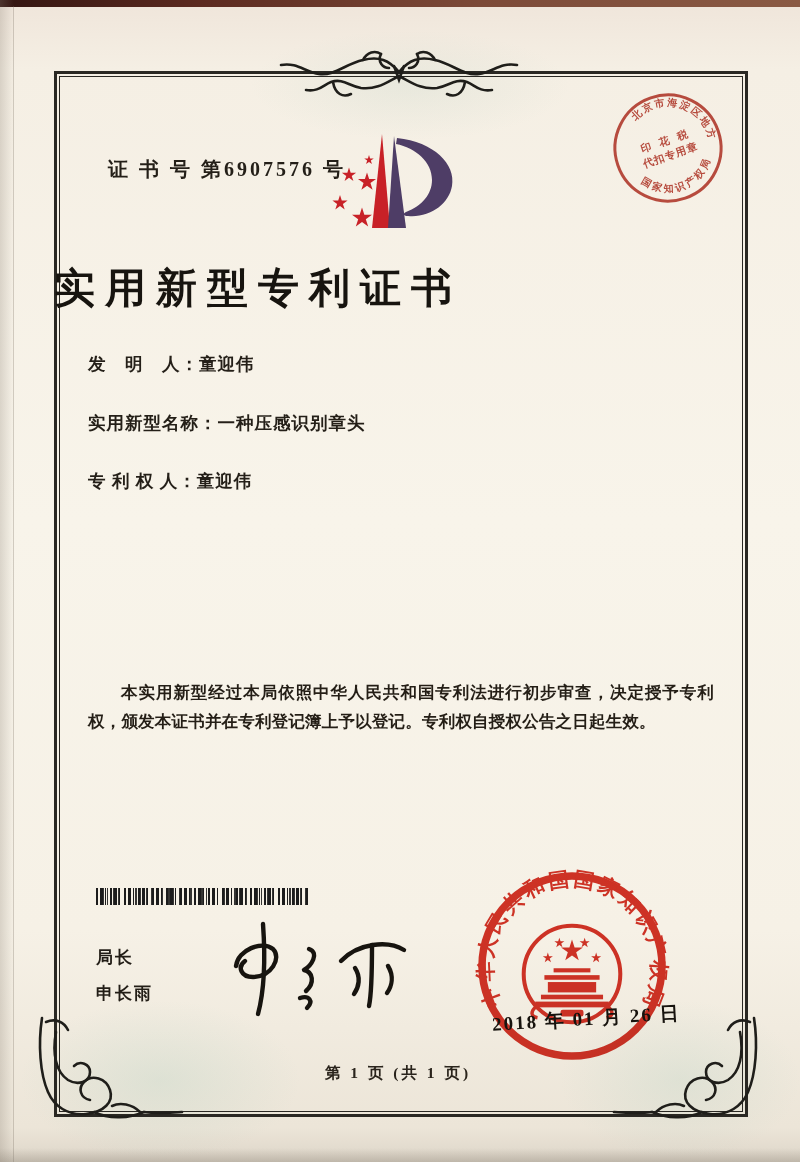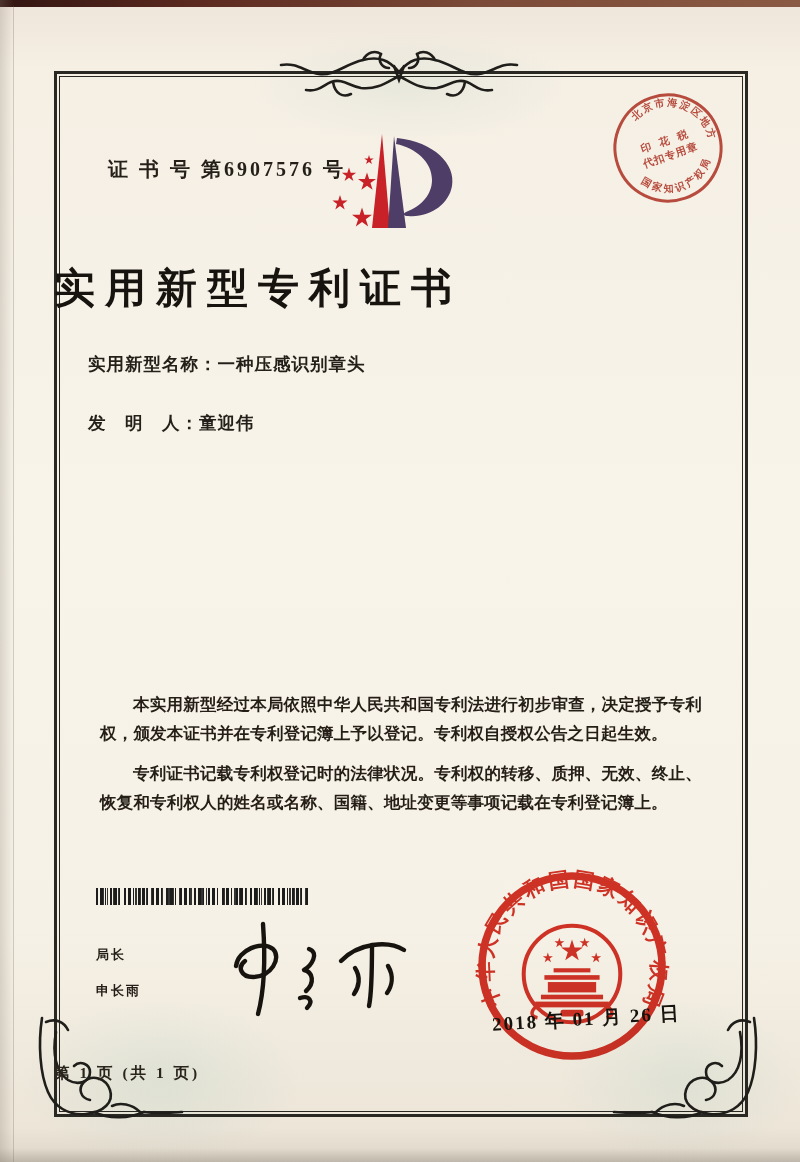--- a/index.html
+++ b/index.html
@@ -40,42 +40,42 @@
   .logo{position:absolute;left:322px;top:124px;width:142px;height:114px;}
 
   .title{position:absolute;left:54px;top:241px;width:688px;text-align:left;
     font-size:41px;font-weight:bold;letter-spacing:10px;color:#17140f;margin-top:20px;}
 
   .fields{position:absolute;left:88px;top:352px;width:620px;color:#241f18;}
   .field{height:58.5px;font-size:17.5px;letter-spacing:1px;font-weight:bold;}
   .field .val{font-weight:bold;}
 
   .paras{position:absolute;left:88px;top:679px;width:626px;color:#241e16;}
-  .paras p{margin:12px;font-size:16.5px;line-height:1.74;text-indent:2em;
+  .paras p{margin:0;font-size:16.5px;line-height:1.74;text-indent:2em;
     text-align:justify;font-weight:bold;letter-spacing:.2px;}
 
   .barcode{position:absolute;left:96px;top:888px;width:212px;height:17px;
     background:
       repeating-linear-gradient(90deg,#1c1c1c 0 2px,transparent 2px 4px,#1c1c1c 4px 7px,transparent 7px 9px,#1c1c1c 9px 10px,transparent 10px 14px),
       repeating-linear-gradient(90deg,rgba(20,20,20,.85) 0 1px,transparent 1px 6px,rgba(20,20,20,.85) 6px 8px,transparent 8px 11px);}
 
-  .signer{position:absolute;left:96px;color:#221d16;font-size:13px;
+  .signer{position:absolute;left:96px;color:#221d16;font-size:17px;
     letter-spacing:2px;font-weight:bold;font-family:Liberation Mono, monospace;}
   .signer.t1{top:946px;} .signer.t2{top:982px;}
   .signature{position:absolute;left:212px;top:916px;width:212px;height:104px;color:#17140f;}
   .signature path{fill:none;stroke:currentColor;stroke-width:4.4;stroke-linecap:round;stroke-linejoin:round;}
 
   .stamp{mix-blend-mode:multiply;}
   .tax-stamp{position:absolute;left:606px;top:86px;width:124px;height:124px;
     transform:rotate(-19deg);opacity:.88;}
   .seal{position:absolute;left:472px;top:866px;width:200px;height:200px;opacity:.95;}
   .seal-date{position:absolute;left:492px;top:1006px;font-size:19px;font-weight:bold;
     letter-spacing:2px;color:#17130e;transform:rotate(-3.5deg);}
 
-  .footer{position:absolute;left:54px;top:1063px;width:688px;text-align:left;
+  .footer{position:absolute;left:54px;top:1063px;width:688px;text-align:center;
     font-size:15.5px;letter-spacing:3px;color:#2a241c;font-weight:bold;}
 </style>
 </head>
 <body>
 
 <div class="photo">
 
   <svg width="0" height="0" style="position:absolute">
     <defs>
       <polygon id="star" points="0,-1 0.2245,-0.309 0.951,-0.309 0.3633,0.118 0.5878,0.809 0,0.382 -0.5878,0.809 -0.3633,0.118 -0.951,-0.309 -0.2245,-0.309"></polygon>
@@ -140,30 +140,32 @@
       <polygon points="72,12 84,104 66,104"></polygon>
       <path d="M75,14 C112,18 134,40 130,62 C127,80 108,94 86,92 C82,92 80,90 84,88
                C100,82 110,70 110,56 C110,38 94,24 74,20 Z"></path>
     </g>
   </svg>
 
   <div class="title">实用新型专利证书</div>
 
   <div class="fields">
     <div class="field">
+      <span class="lab">发　明　人：</span><span class="val">童迎伟</span>
+    </div>
+    <div class="field">
       <span class="lab">实用新型名称：</span><span class="val">一种压感识别章头</span>
     </div>
     <div class="field">
-      <span class="lab">发　明　人：</span><span class="val">童迎伟</span>
+      <span class="lab">专 利 权 人：</span><span class="val">童迎伟</span>
     </div>
   </div>
 
   <div class="paras">
     <p>本实用新型经过本局依照中华人民共和国专利法进行初步审查，决定授予专利权，颁发本证书并在专利登记簿上予以登记。专利权自授权公告之日起生效。</p>
-    <p>专利证书记载专利权登记时的法律状况。专利权的转移、质押、无效、终止、恢复和专利权人的姓名或名称、国籍、地址变更等事项记载在专利登记簿上。</p>
   </div>
 
   <div class="barcode"></div>
 
   <div class="signer t1">局长</div>
   <div class="signer t2">申长雨</div>
 
   <svg class="signature" viewBox="0 0 212 104">
     <path d="M24,50 C26,34 50,24 61,33 C70,42 59,61 41,61 C29,61 25,51 33,45"></path>
     <path d="M51,8 C53,36 53,72 46,98"></path>

